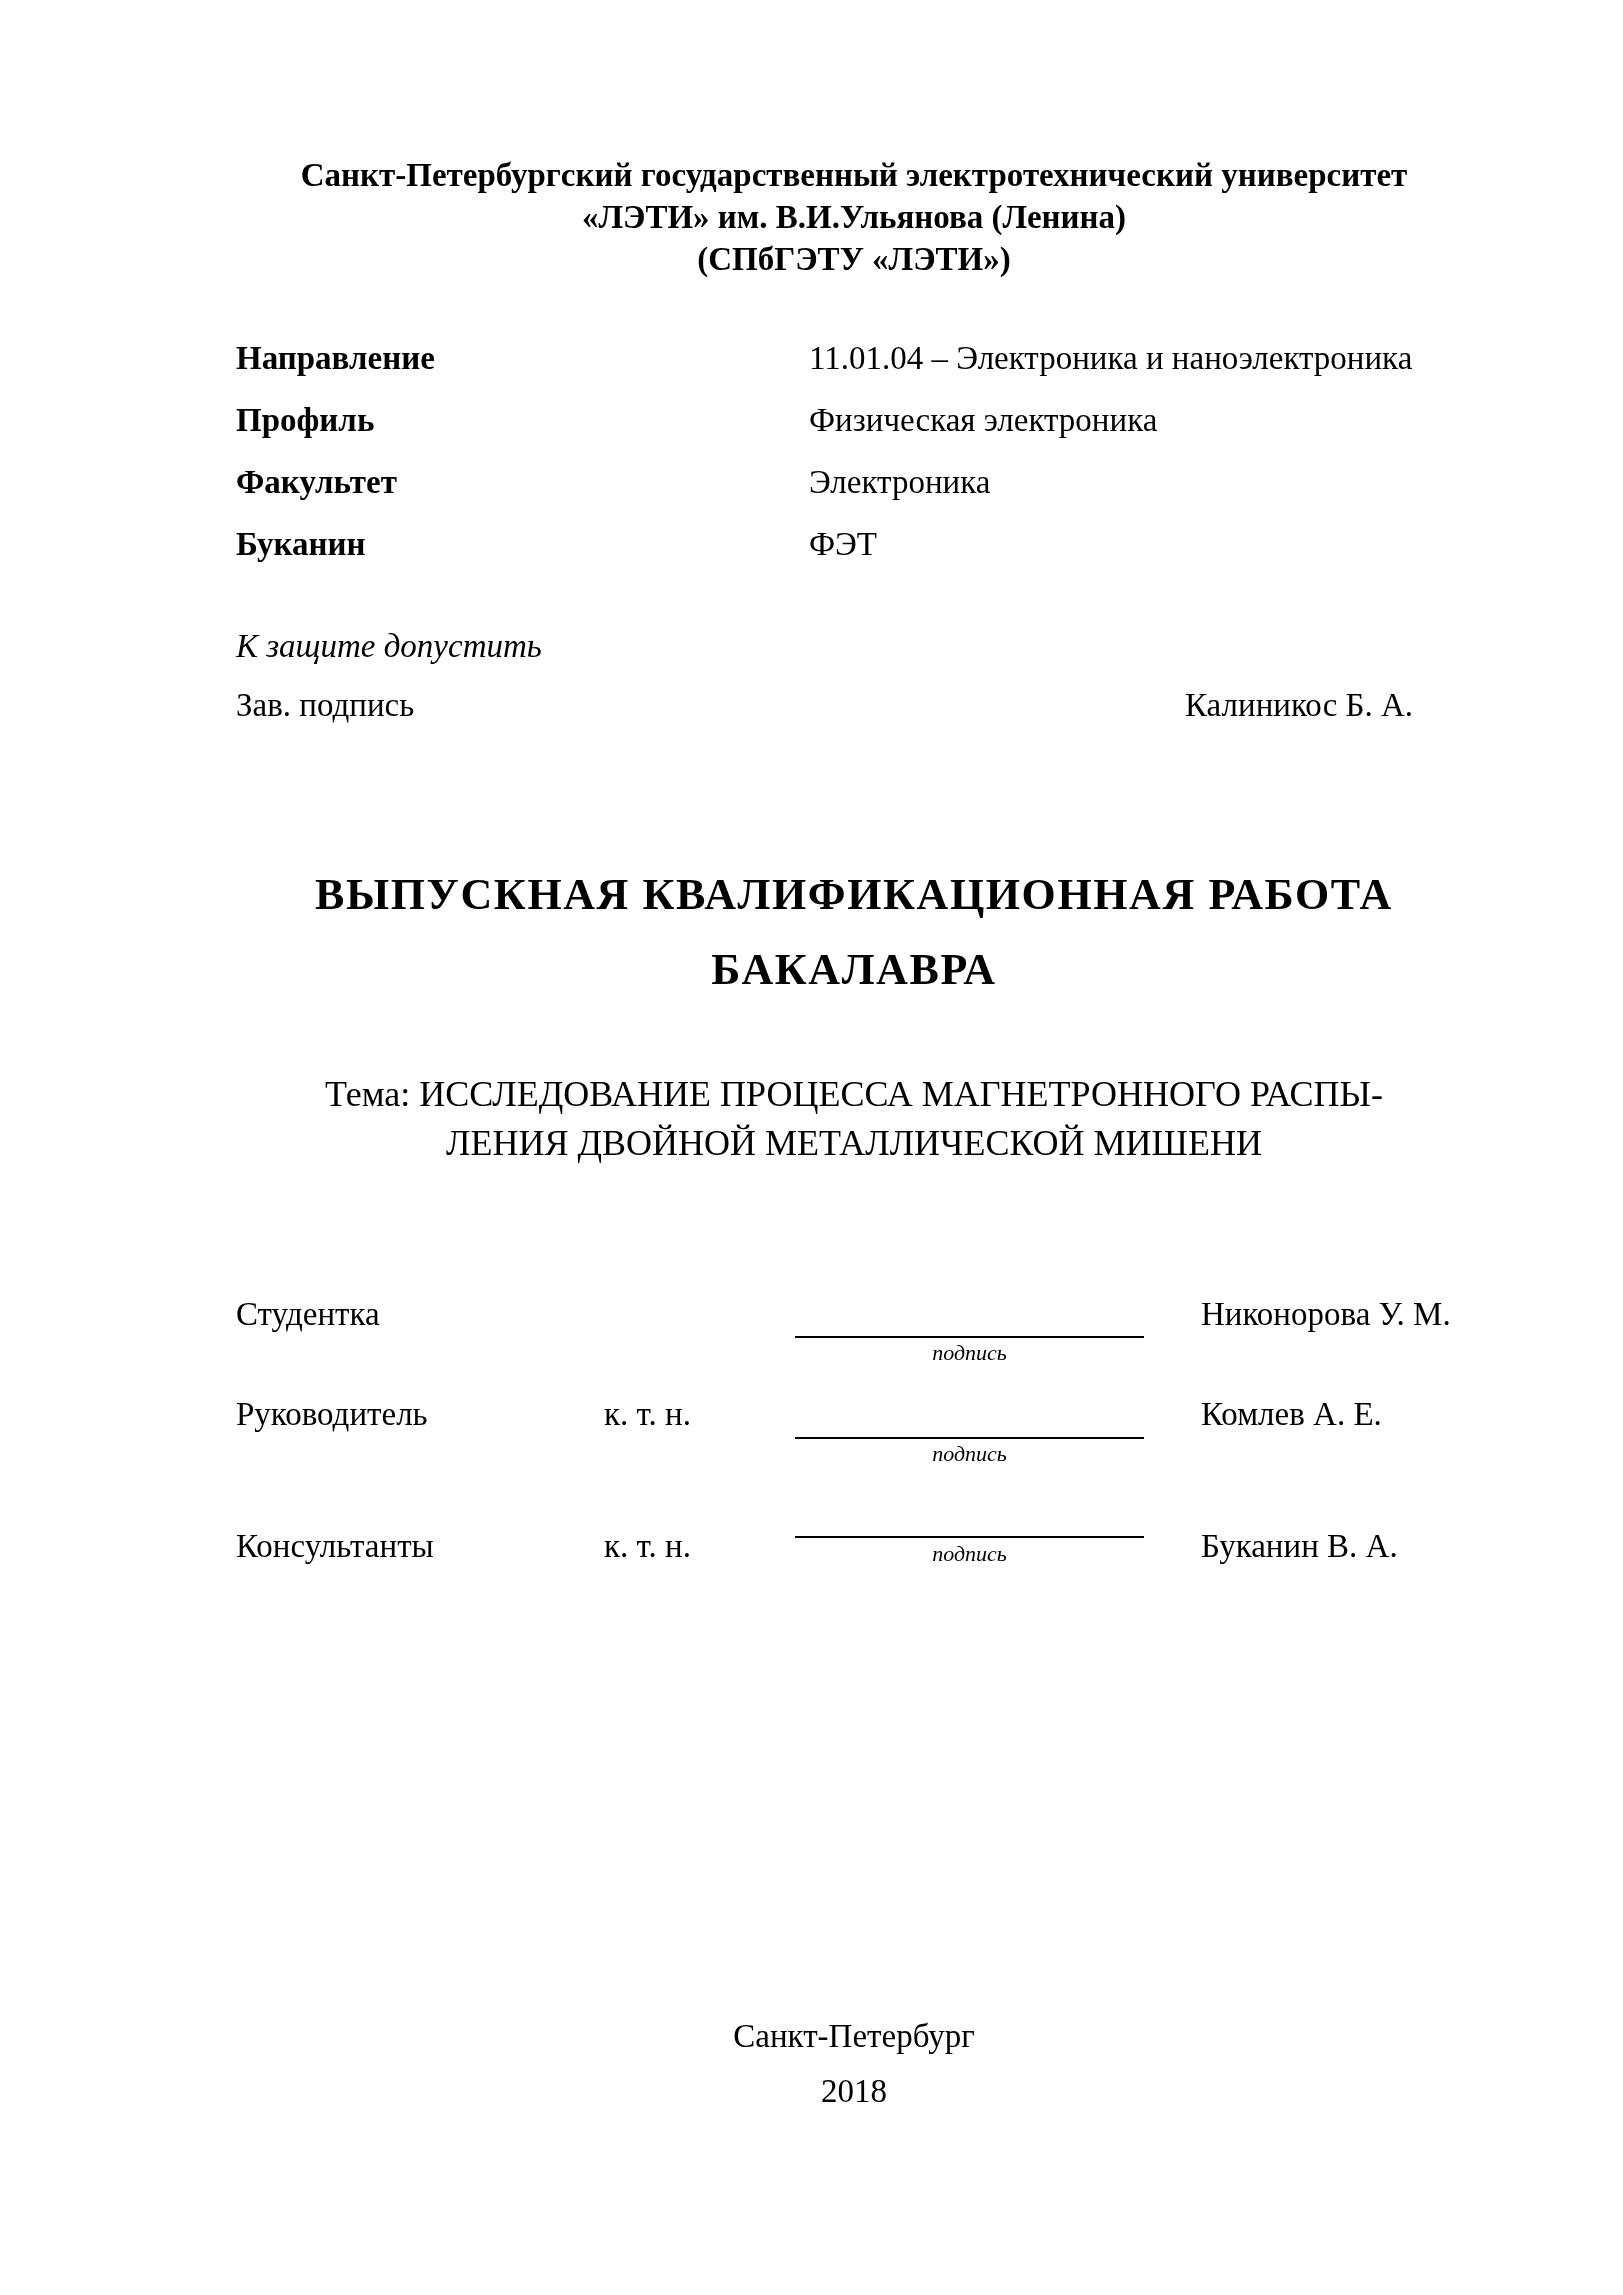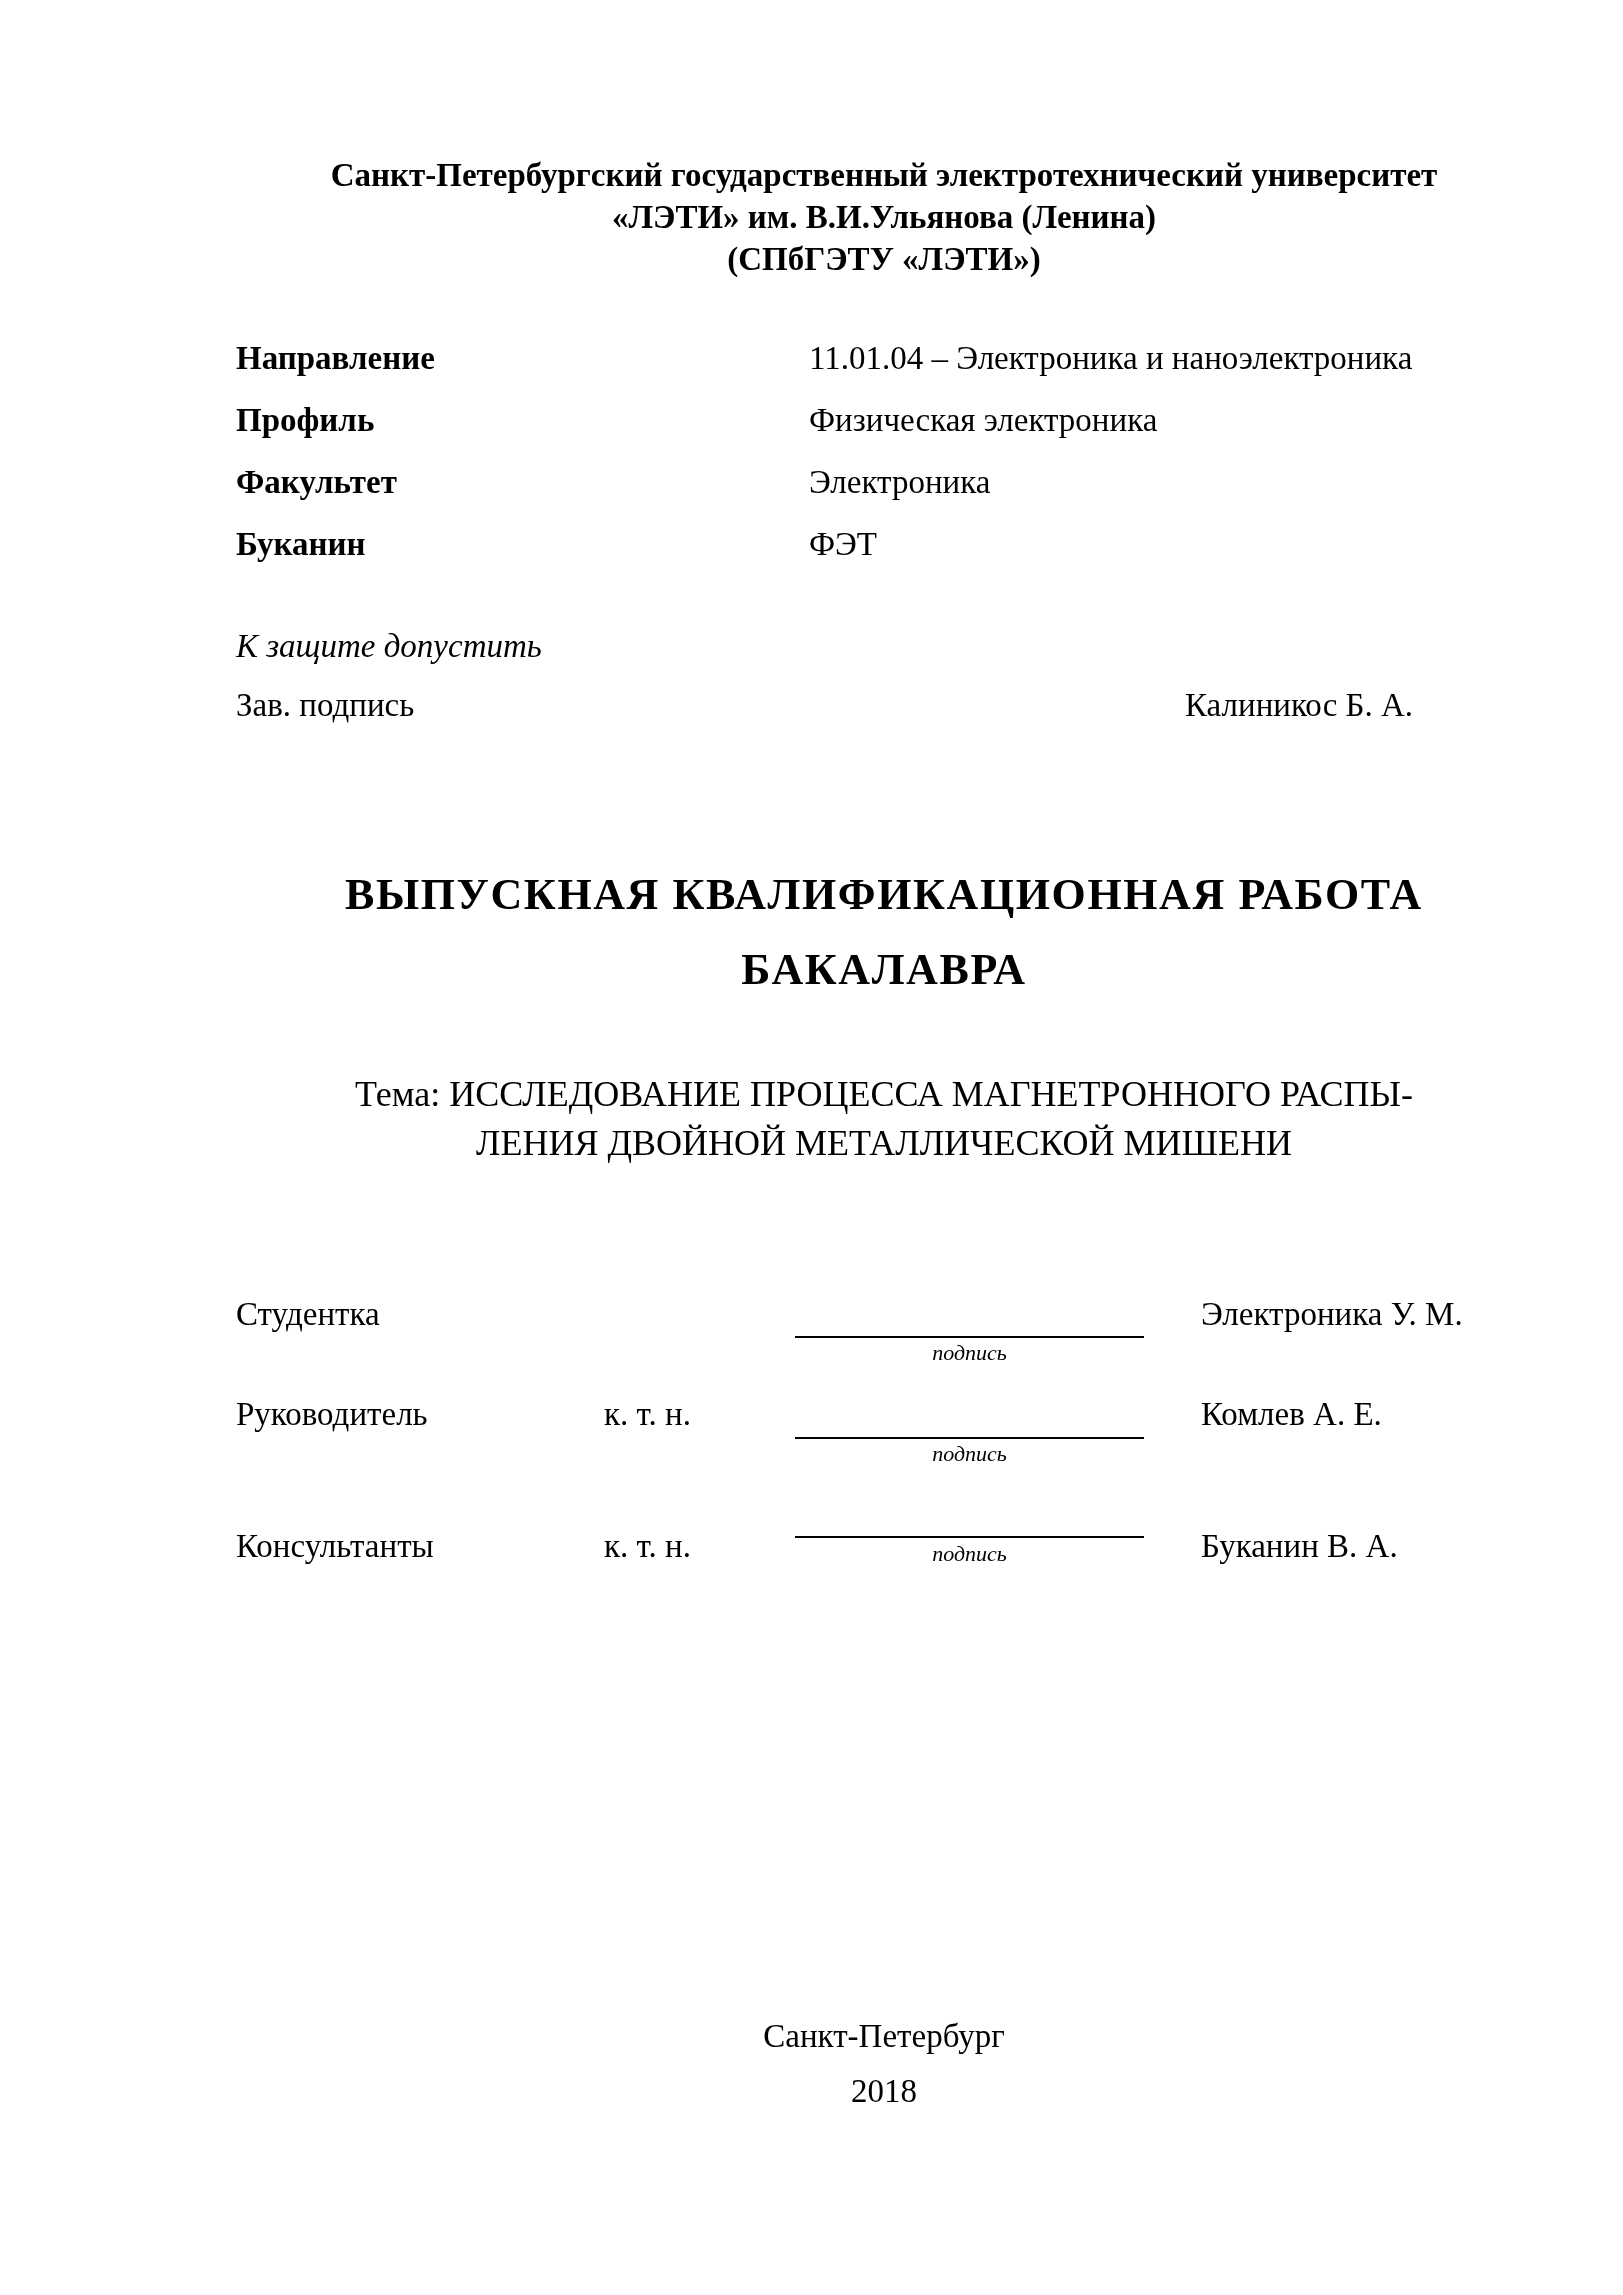--- a/index.html
+++ b/index.html
@@ -11,21 +11,21 @@
     position: relative;
     width: 1623px;
     height: 2295px;
     background: #ffffff;
     color: #000000;
     font-family: "Liberation Serif", "DejaVu Serif", serif;
     overflow: hidden;
   }
   .abs { position: absolute; }
   .centered {
-    left: 246px;
+    left: 216px;
     width: 1276px;
     text-align: center;
   }
   .uni-header {
     top: 154px;
     font-size: 33px;
     line-height: 42px;
     font-weight: bold;
   }
   .fields {
@@ -164,21 +164,21 @@
 
   <div class="abs centered work-title work-title-1">ВЫПУСКНАЯ КВАЛИФИКАЦИОННАЯ РАБОТА</div>
   <div class="abs centered work-title work-title-2">БАКАЛАВРА</div>
 
   <div class="abs centered theme-line theme-1">Тема: ИССЛЕДОВАНИЕ ПРОЦЕССА МАГНЕТРОННОГО РАСПЫ-</div>
   <div class="abs centered theme-line theme-2">ЛЕНИЯ ДВОЙНОЙ МЕТАЛЛИЧЕСКОЙ МИШЕНИ</div>
 
   <div class="abs sig-role row1-text">Студентка</div>
   <div class="abs sig-line row1-line"></div>
   <div class="abs sig-caption row1-cap">подпись</div>
-  <div class="abs sig-name row1-text">Электроника У. М.</div>
+  <div class="abs sig-name row1-text">Никонорова У. М.</div>
 
   <div class="abs sig-role row2-text">Руководитель</div>
   <div class="abs sig-degree row2-text">к. т. н.</div>
   <div class="abs sig-line row2-line"></div>
   <div class="abs sig-caption row2-cap">подпись</div>
   <div class="abs sig-name row2-text">Комлев А. Е.</div>
 
   <div class="abs sig-role row3-text">Консультанты</div>
   <div class="abs sig-degree row3-text">к. т. н.</div>
   <div class="abs sig-line row3-line"></div>

